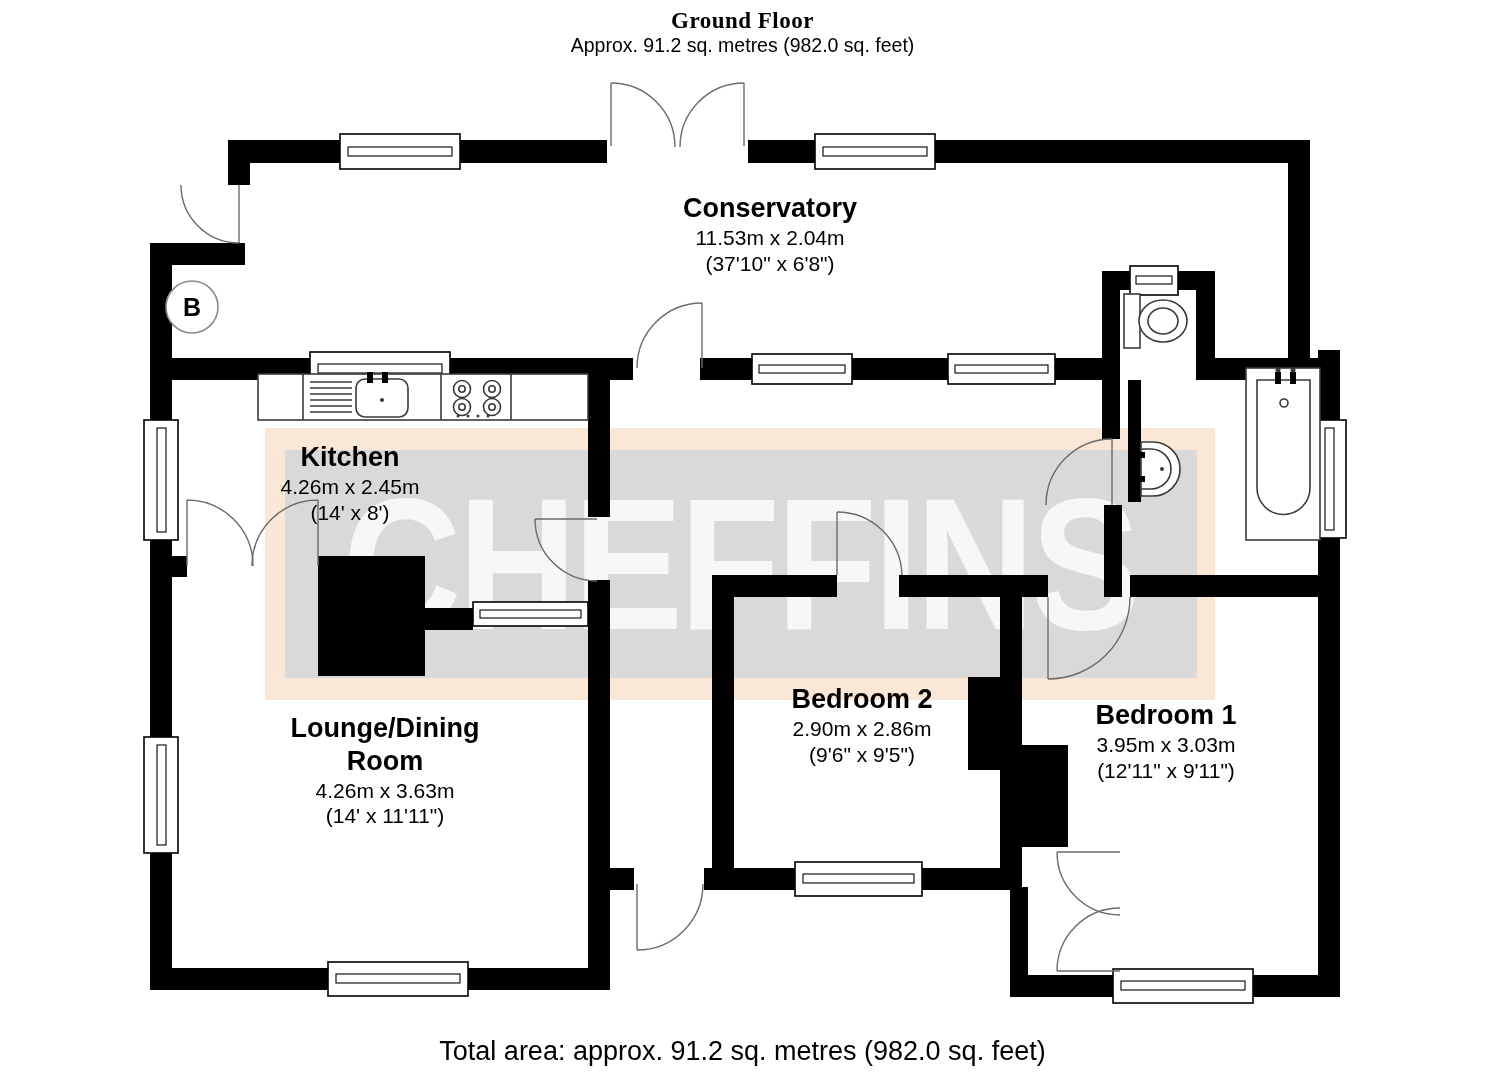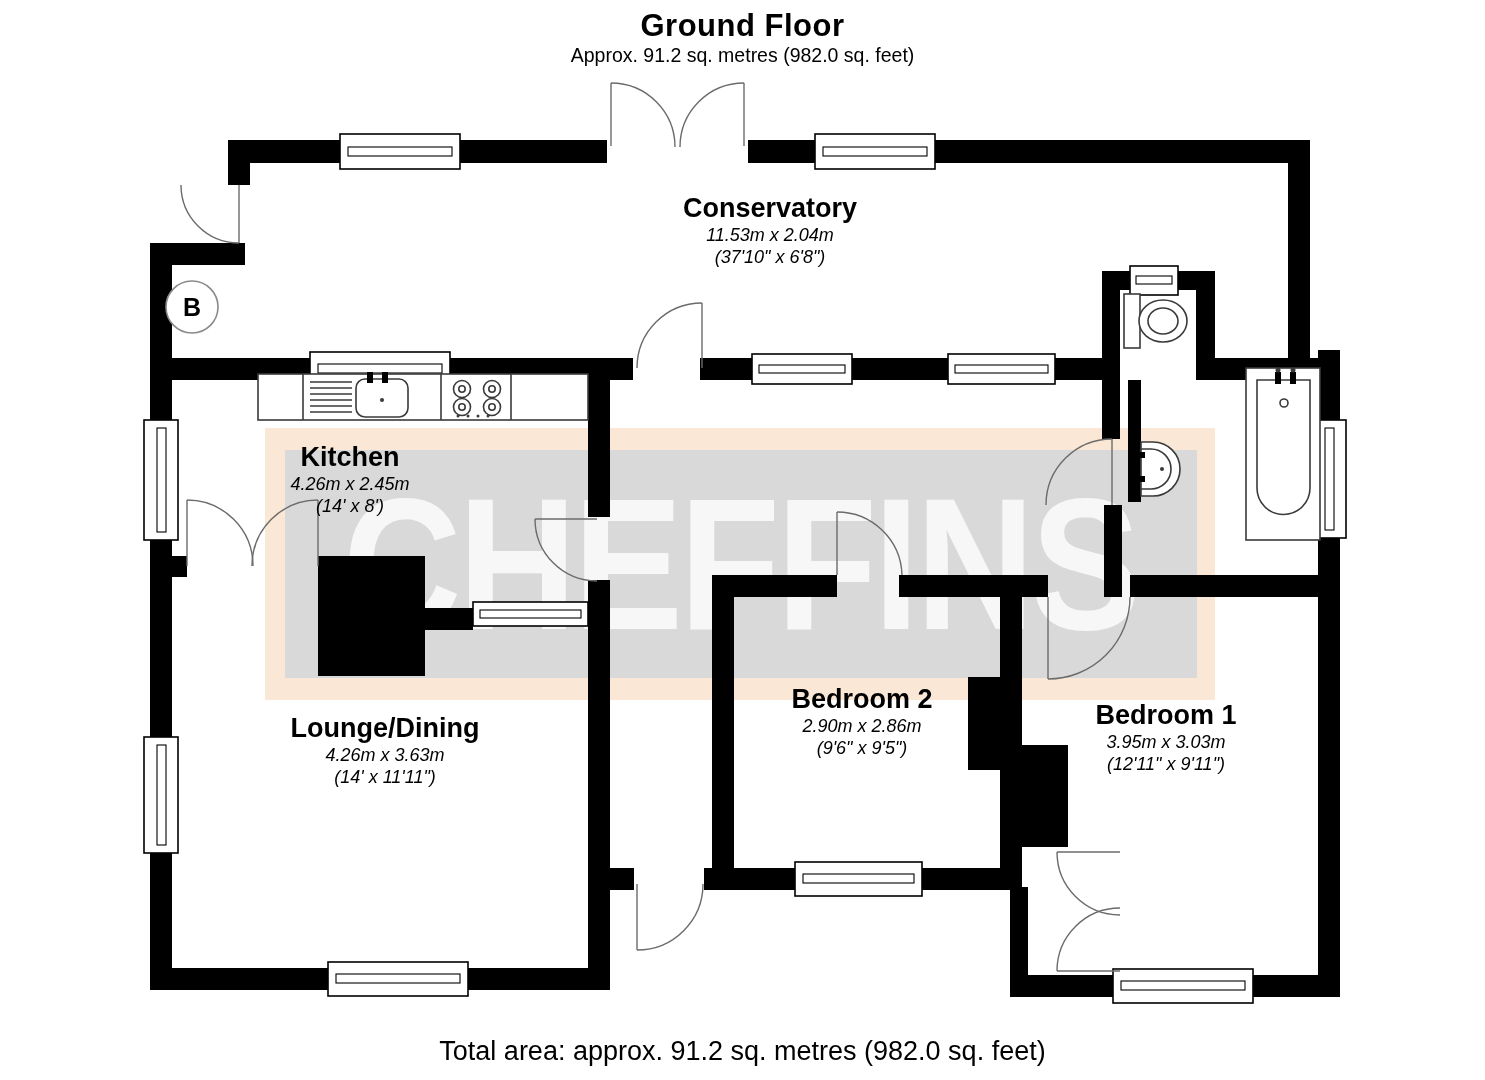--- a/index.html
+++ b/index.html
@@ -7,37 +7,37 @@
     --watermark-band:#fbe7d5;
     --watermark-inner:#d9d9d9;
     --watermark-letters:#f7f7f7;
     --line:#6b6b6b;
     --fixture:#3a3a3a;
   }
   html,body{margin:0;padding:0;background:#ffffff;}
   .stage{position:relative;width:1485px;height:1080px;background:#fff;overflow:hidden;
          font-family:"Liberation Sans", sans-serif;color:#000;}
   .header{position:absolute;top:8px;left:0;width:100%;text-align:center;z-index:4;}
-  .header .title{font-size:31px;font-weight:bold;letter-spacing:0.5px;}
+  .header .title{font-size:23px;font-weight:bold;letter-spacing:0.5px;font-family:Liberation Serif, serif;}
   .header .subtitle{font-size:19.5px;}
   .footer{position:absolute;top:1036px;left:0;width:100%;text-align:center;
           font-size:27px;z-index:4;}
   .wm-outer{position:absolute;left:265px;top:428px;width:950px;height:272px;
             background:var(--watermark-band);z-index:1;}
   .wm-inner{position:absolute;left:20px;top:22px;width:912px;height:228px;
             background:var(--watermark-inner);}
   .wm-text{position:absolute;left:0;top:18px;width:100%;height:236px;
            display:flex;align-items:center;justify-content:center;
            font-size:187px;font-weight:bold;color:var(--watermark-letters);
            letter-spacing:-4px;transform:scaleX(0.88);white-space:nowrap;}
   svg.plan{position:absolute;left:0;top:0;z-index:2;}
   .labels{position:absolute;left:0;top:0;width:1485px;height:1080px;z-index:3;pointer-events:none;padding-left:20px;}
   .room-label{position:absolute;text-align:center;line-height:1.22;}
   .room-label .rname{font-size:27px;font-weight:bold;}
-  .room-label .rdim{font-size:18px;font-style:italic;}
+  .room-label .rdim{font-size:21px;}
   .wall{fill:var(--wall);}
   .win rect.frame{fill:#ffffff;stroke:#000;stroke-width:1.6;}
   .win rect.glass{fill:#ffffff;stroke:#000;stroke-width:1.1;}
   .door path{fill:none;stroke:var(--line);stroke-width:1.4;}
   .door line{stroke:var(--line);stroke-width:1.4;}
   .fixture path,.fixture rect,.fixture circle,.fixture ellipse,.fixture line{
     stroke:var(--fixture);stroke-width:1.6;fill:#ffffff;}
   .fixture .solid{fill:#000;stroke:none;}
   .fixture .dot{fill:var(--fixture);stroke:none;}
 </style>
@@ -297,20 +297,21 @@
       <div class="rdim">11.53m x 2.04m</div>
       <div class="rdim">(37'10" x 6'8")</div>
     </div>
     <div class="room-label" style="left:220px;top:441px;width:260px;">
       <div class="rname">Kitchen</div>
       <div class="rdim">4.26m x 2.45m</div>
       <div class="rdim">(14' x 8')</div>
     </div>
     <div class="room-label" style="left:235px;top:712px;width:300px;">
       <div class="rname">Lounge/Dining</div>
+      <div class="rname">Room</div>
       <div class="rdim">4.26m x 3.63m</div>
       <div class="rdim">(14' x 11'11")</div>
     </div>
     <div class="room-label" style="left:732px;top:643px;width:260px;margin-top:40px;">
       <div class="rname">Bedroom 2</div>
       <div class="rdim">2.90m x 2.86m</div>
       <div class="rdim">(9'6" x 9'5")</div>
     </div>
     <div class="room-label" style="left:1036px;top:699px;width:260px;">
       <div class="rname">Bedroom 1</div>

